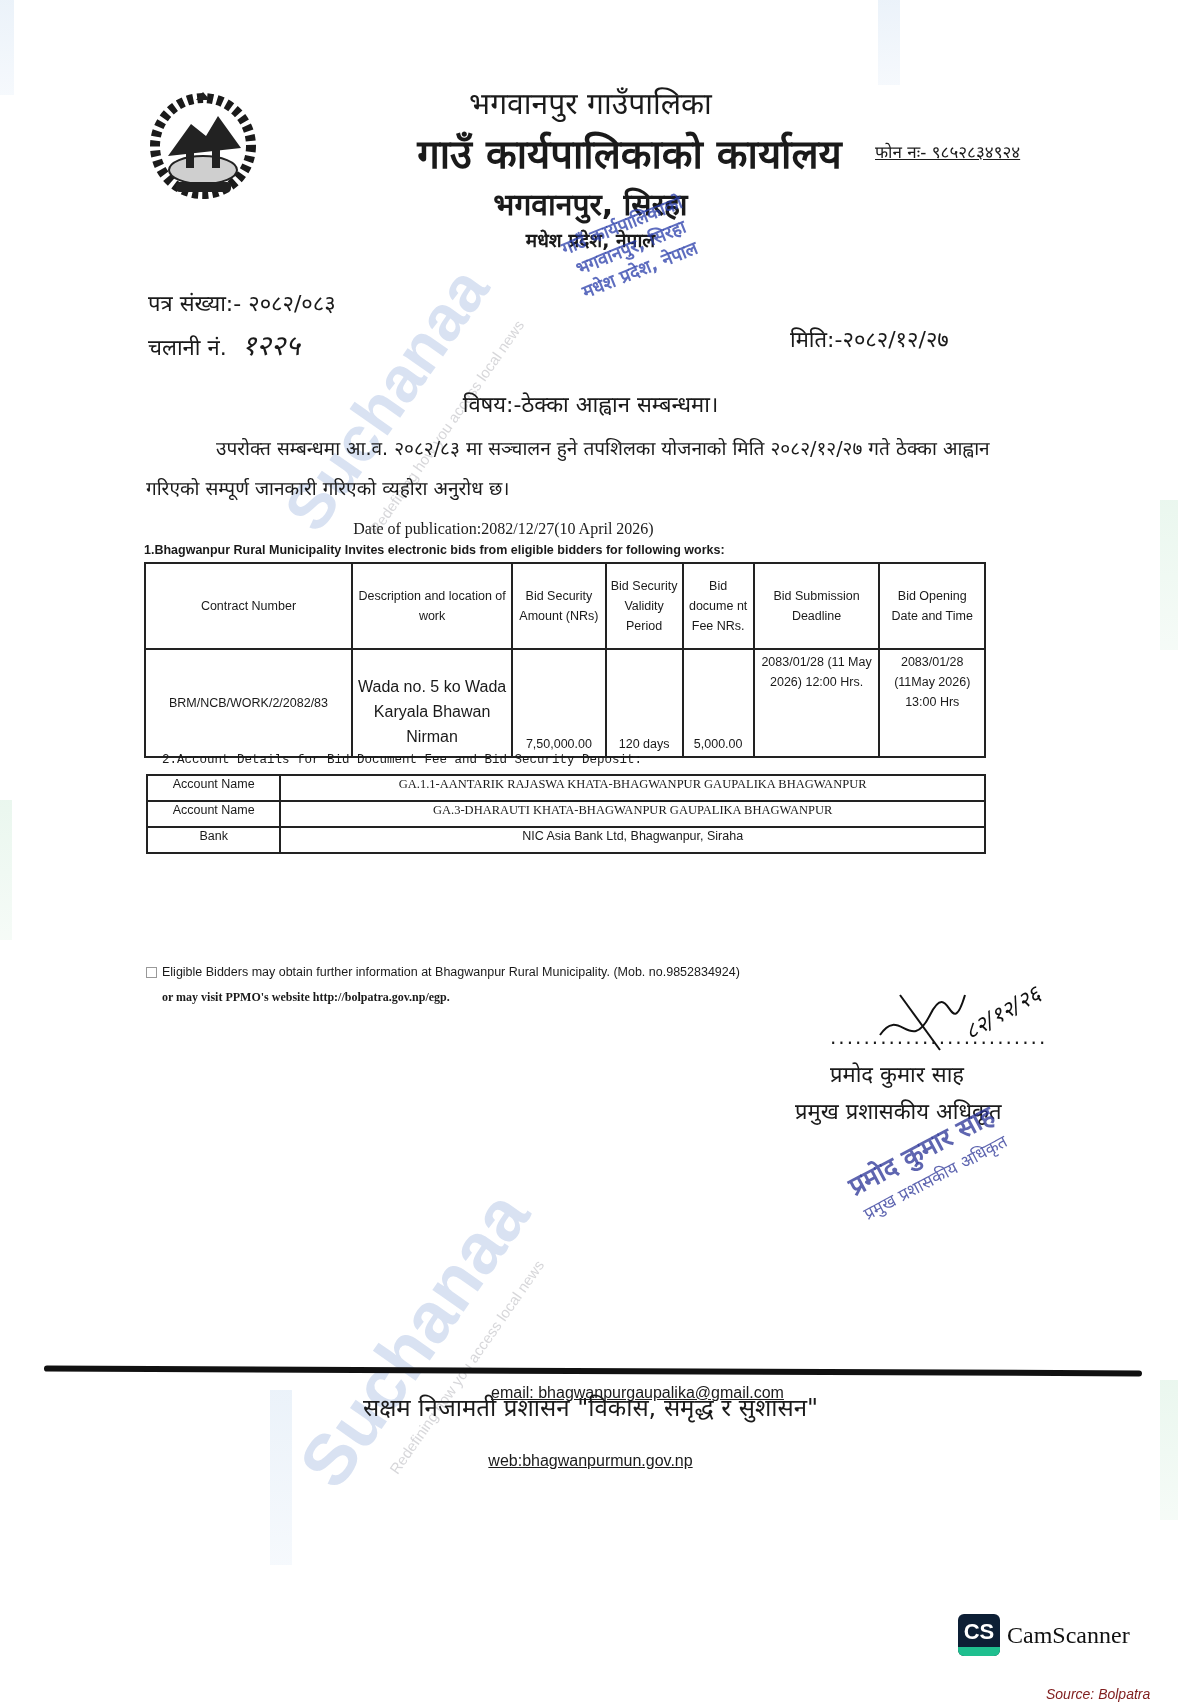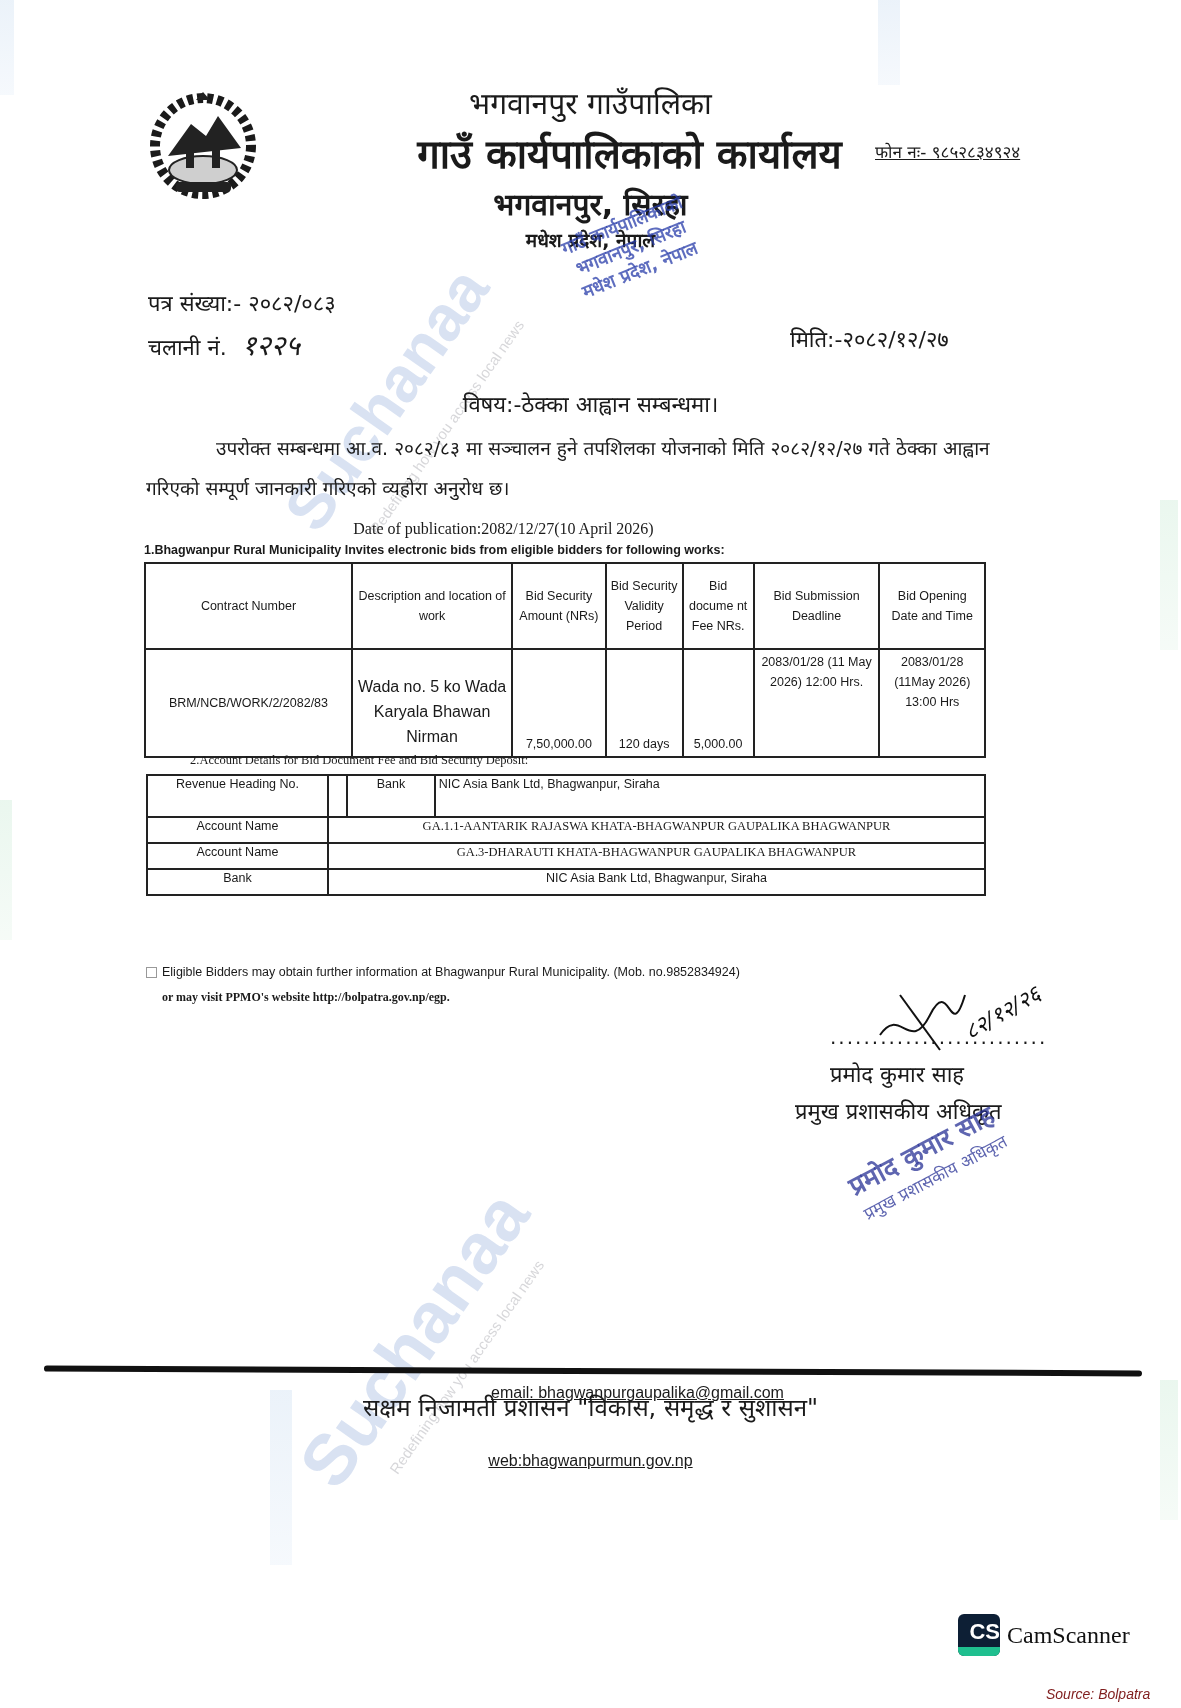--- a/index.html
+++ b/index.html
@@ -54,21 +54,21 @@
 
   table { border-collapse: collapse; font-family: "Liberation Sans", sans-serif; }
   .t1 { position: absolute; left: 144px; top: 562px; width: 842px; }
   .t1 td, .t1 th { border: 2px solid #222; font-size: 12.5px; font-weight: normal; text-align: center; padding: 2px 3px; line-height: 20px; }
   .t1 th { height: 80px; }
   .t1 td { height: 80px; }
   .t1 .va-bot { vertical-align: bottom; }
   .t1 .va-top { vertical-align: top; }
   .t1 .desc { font-size: 16px; line-height: 25px; vertical-align: top; padding-top: 24px; }
 
-  .sec2 { left: 162px; top: 753px; font-size: 12.5px; font-family: Liberation Serif, serif; margin-left: 28px; }
+  .sec2 { left: 162px; top: 753px; font-size: 12.5px; font-family: Liberation Mono, monospace; }
   .t2 { position: absolute; left: 146px; top: 774px; width: 840px; }
   .t2 td { border: 2px solid #222; font-size: 12.5px; text-align: center; padding: 1px 3px; height: 22px; vertical-align: top; }
   .t2 td.left { text-align: left; }
   .t2 td.serif { font-family: "Liberation Serif", serif; font-size: 12.5px; }
 
   .note1 { left: 146px; top: 965px; font-size: 12.5px; font-family: "Liberation Sans", sans-serif; }
   .note1 .box { display: inline-block; width: 9px; height: 9px; border: 1px solid #999; margin-right: 5px; vertical-align: middle; }
   .note2 { left: 162px; top: 990px; font-size: 12px; font-weight: bold; font-family: "Liberation Serif", serif; }
 
   .sig-dots { left: 830px; top: 1025px; font-size: 20px; letter-spacing: 2px; }
@@ -77,21 +77,21 @@
   .sig-title { left: 795px; top: 1095px; font-size: 22px; }
   .sig-stamp { left: 845px; top: 1120px; width: 220px; color: rgba(40,50,150,0.75); font-size: 26px; transform: rotate(-28deg); font-weight: bold; line-height: 30px; }
   .sig-stamp small { font-size: 17px; display: block; font-weight: normal; }
 
   .footer-rule { left: 44px; top: 1368px; width: 1098px; height: 6px; background: #111; border-radius: 3px; transform: rotate(0.25deg); }
   .motto { left: 0; width: 1181px; top: 1390px; text-align: center; font-size: 24px; }
   .email { left: 0; width: 1181px; top: 1384px; text-align: center; font-size: 16px; text-decoration: underline; font-family: "Liberation Sans", sans-serif; margin-left: 47px; }
   .web { left: 0; width: 1181px; top: 1452px; text-align: center; font-size: 16px; text-decoration: underline; font-family: "Liberation Sans", sans-serif; }
 
   .cs-logo { left: 958px; top: 1614px; width: 42px; height: 42px; border-radius: 6px; background: #0d1f35; overflow: hidden; }
-  .cs-logo .cs-text { position: absolute; left: 0; top: 5px; width: 42px; text-align: right; color: #fff; font-weight: bold; font-size: 22px; font-family: "Liberation Sans", sans-serif; }
+  .cs-logo .cs-text { position: absolute; left: 0; top: 5px; width: 42px; text-align: center; color: #fff; font-weight: bold; font-size: 22px; font-family: "Liberation Sans", sans-serif; }
   .cs-logo .cs-bar { position: absolute; left: 0; bottom: 0; width: 42px; height: 9px; background: #1fbf8f; }
   .cs-name { left: 1007px; top: 1622px; font-size: 24px; font-family: "Liberation Serif", serif; color: #111; }
   .source { left: 1046px; top: 1686px; font-size: 14px; font-style: italic; font-family: "Liberation Sans", sans-serif; color: #7f1d1d; }
 </style>
 </head>
 <body>
 
 <div class="wm-arrow blue" style="left:0;top:0;height:95px;width:14px;"></div>
 <div class="wm-arrow blue" style="left:878px;top:0;height:85px;"></div>
 <div class="wm-arrow green" style="left:1160px;top:500px;height:150px;width:18px;"></div>
@@ -163,26 +163,20 @@
     <td class="va-top">2083/01/28 (11May 2026) 13:00 Hrs</td>
   </tr>
 </tbody>
   </table>
 
 <div class="abs sec2">2.Account Details for Bid Document Fee and Bid Security Deposit:</div>
 
 <table class="t2">
   <tbody>
   <tr>
-    <td style="height:38px">Revenue Heading No.</td>
-    <td></td>
-    <td>Bank</td>
-    <td class="left">NIC Asia Bank Ltd, Bhagwanpur, Siraha</td>
-  </tr>
-  <tr>
     <td>Account Name</td>
     <td colspan="3" class="serif">GA.1.1-AANTARIK RAJASWA KHATA-BHAGWANPUR GAUPALIKA BHAGWANPUR</td>
   </tr>
   <tr>
     <td>Account Name</td>
     <td colspan="3" class="serif">GA.3-DHARAUTI KHATA-BHAGWANPUR GAUPALIKA BHAGWANPUR</td>
   </tr>
   <tr>
     <td>Bank</td>
     <td colspan="3">NIC Asia Bank Ltd, Bhagwanpur, Siraha</td>

